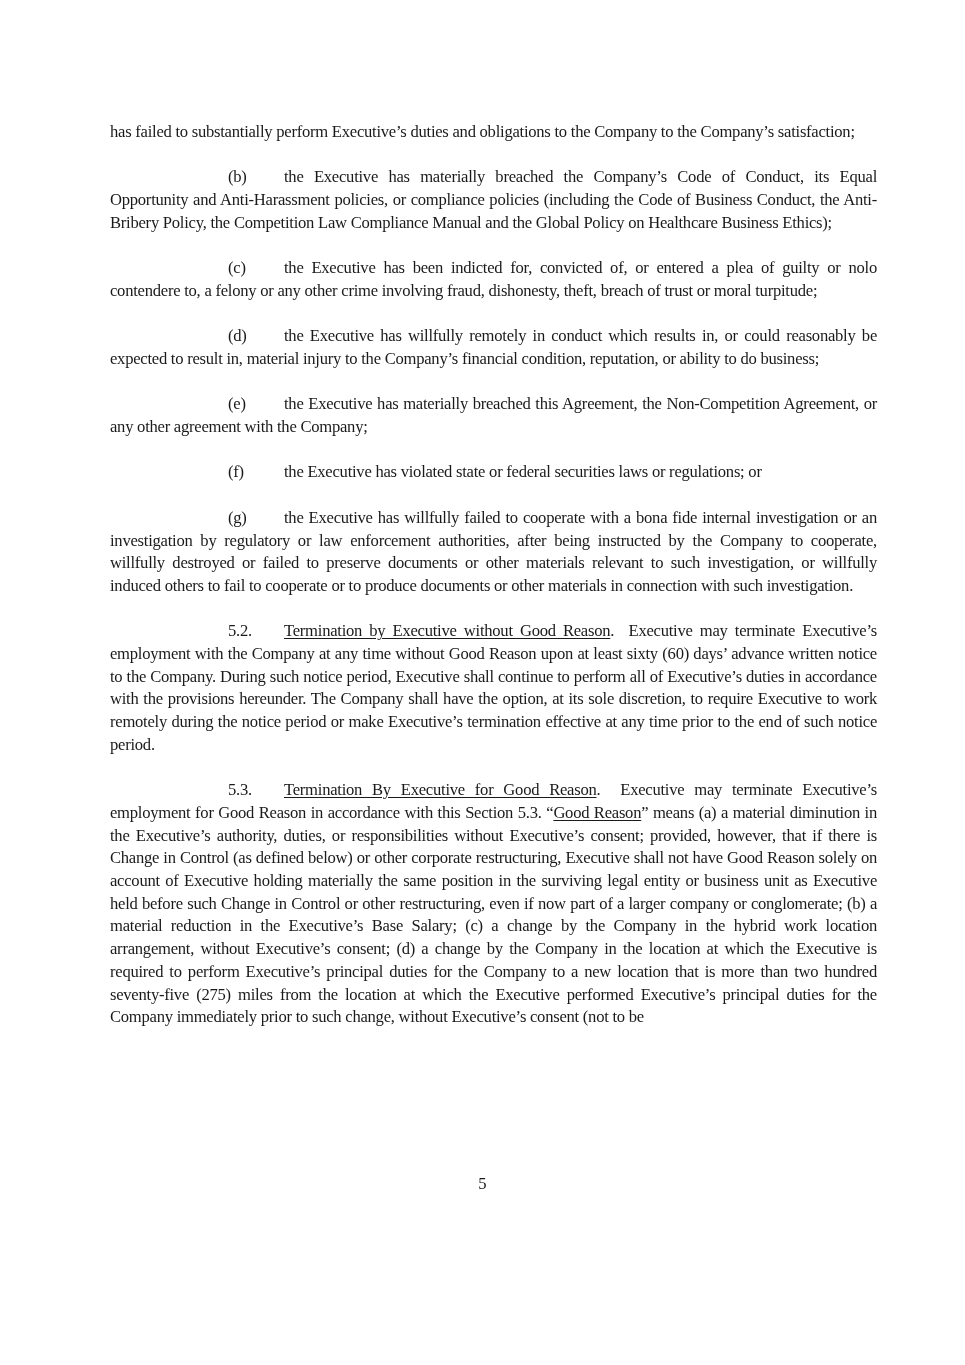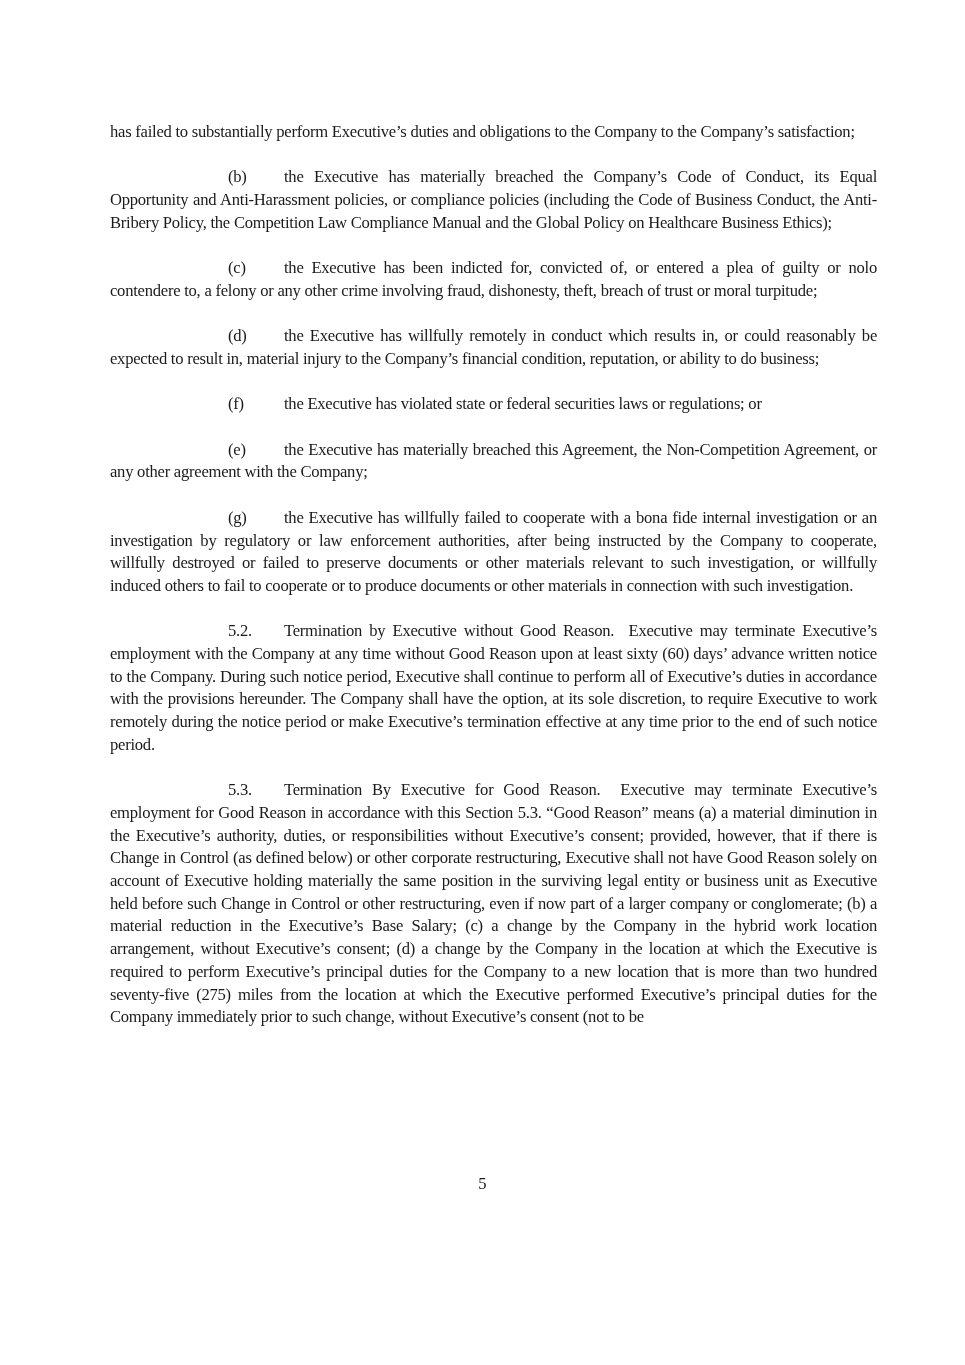--- a/index.html
+++ b/index.html
@@ -31,20 +31,21 @@
     }
     .indent {
       display: inline-block;
       width: 118px;
     }
     .marker {
       display: inline-block;
       width: 56px;
     }
     .u {
+      text-decoration: underline;
       text-underline-offset: 2px;
     }
     .page-number {
       position: absolute;
       top: 1174px;
       left: 0;
       width: 965px;
       text-align: center;
       font-size: 16.6px;
     }
@@ -64,25 +65,25 @@
 
   <p class="para">
     <span class="indent"></span><span class="marker">(c)</span><span>the Executive has been indicted for, convicted of, or entered a plea of guilty or nolo contendere to, a felony or any other crime involving fraud, dishonesty, theft, breach of trust or moral turpitude;</span>
   </p>
 
   <p class="para">
     <span class="indent"></span><span class="marker">(d)</span><span>the Executive has willfully remotely in conduct which results in, or could reasonably be expected to result in, material injury to the Company’s financial condition, reputation, or ability to do business;</span>
   </p>
 
   <p class="para">
-    <span class="indent"></span><span class="marker">(f)</span><span>the Executive has violated state or federal securities laws or regulations; or</span>
+    <span class="indent"></span><span class="marker">(e)</span><span>the Executive has materially breached this Agreement, the Non-Competition Agreement, or any other agreement with the Company;</span>
   </p>
 
   <p class="para">
-    <span class="indent"></span><span class="marker">(e)</span><span>the Executive has materially breached this Agreement, the Non-Competition Agreement, or any other agreement with the Company;</span>
+    <span class="indent"></span><span class="marker">(f)</span><span>the Executive has violated state or federal securities laws or regulations; or</span>
   </p>
 
   <p class="para">
     <span class="indent"></span><span class="marker">(g)</span><span>the Executive has willfully failed to cooperate with a bona fide internal investigation or an investigation by regulatory or law enforcement authorities, after being instructed by the Company to cooperate, willfully destroyed or failed to preserve documents or other materials relevant to such investigation, or willfully induced others to fail to cooperate or to produce documents or other materials in connection with such investigation.</span>
   </p>
 
   <p class="para">
     <span class="indent"></span><span class="marker">5.2.</span><span class="u">Termination by Executive without Good Reason</span><span>.</span>&nbsp; <span>Executive may terminate Executive’s employment with the Company at any time without Good Reason upon at least sixty (60) days’ advance written notice to the Company.  During such notice period, Executive shall continue to perform all of Executive’s duties in accordance with the provisions hereunder.  The Company shall have the option, at its sole discretion, to require Executive to work remotely during the notice period or make Executive’s termination effective at any time prior to the end of such notice period.</span>
   </p>
 

